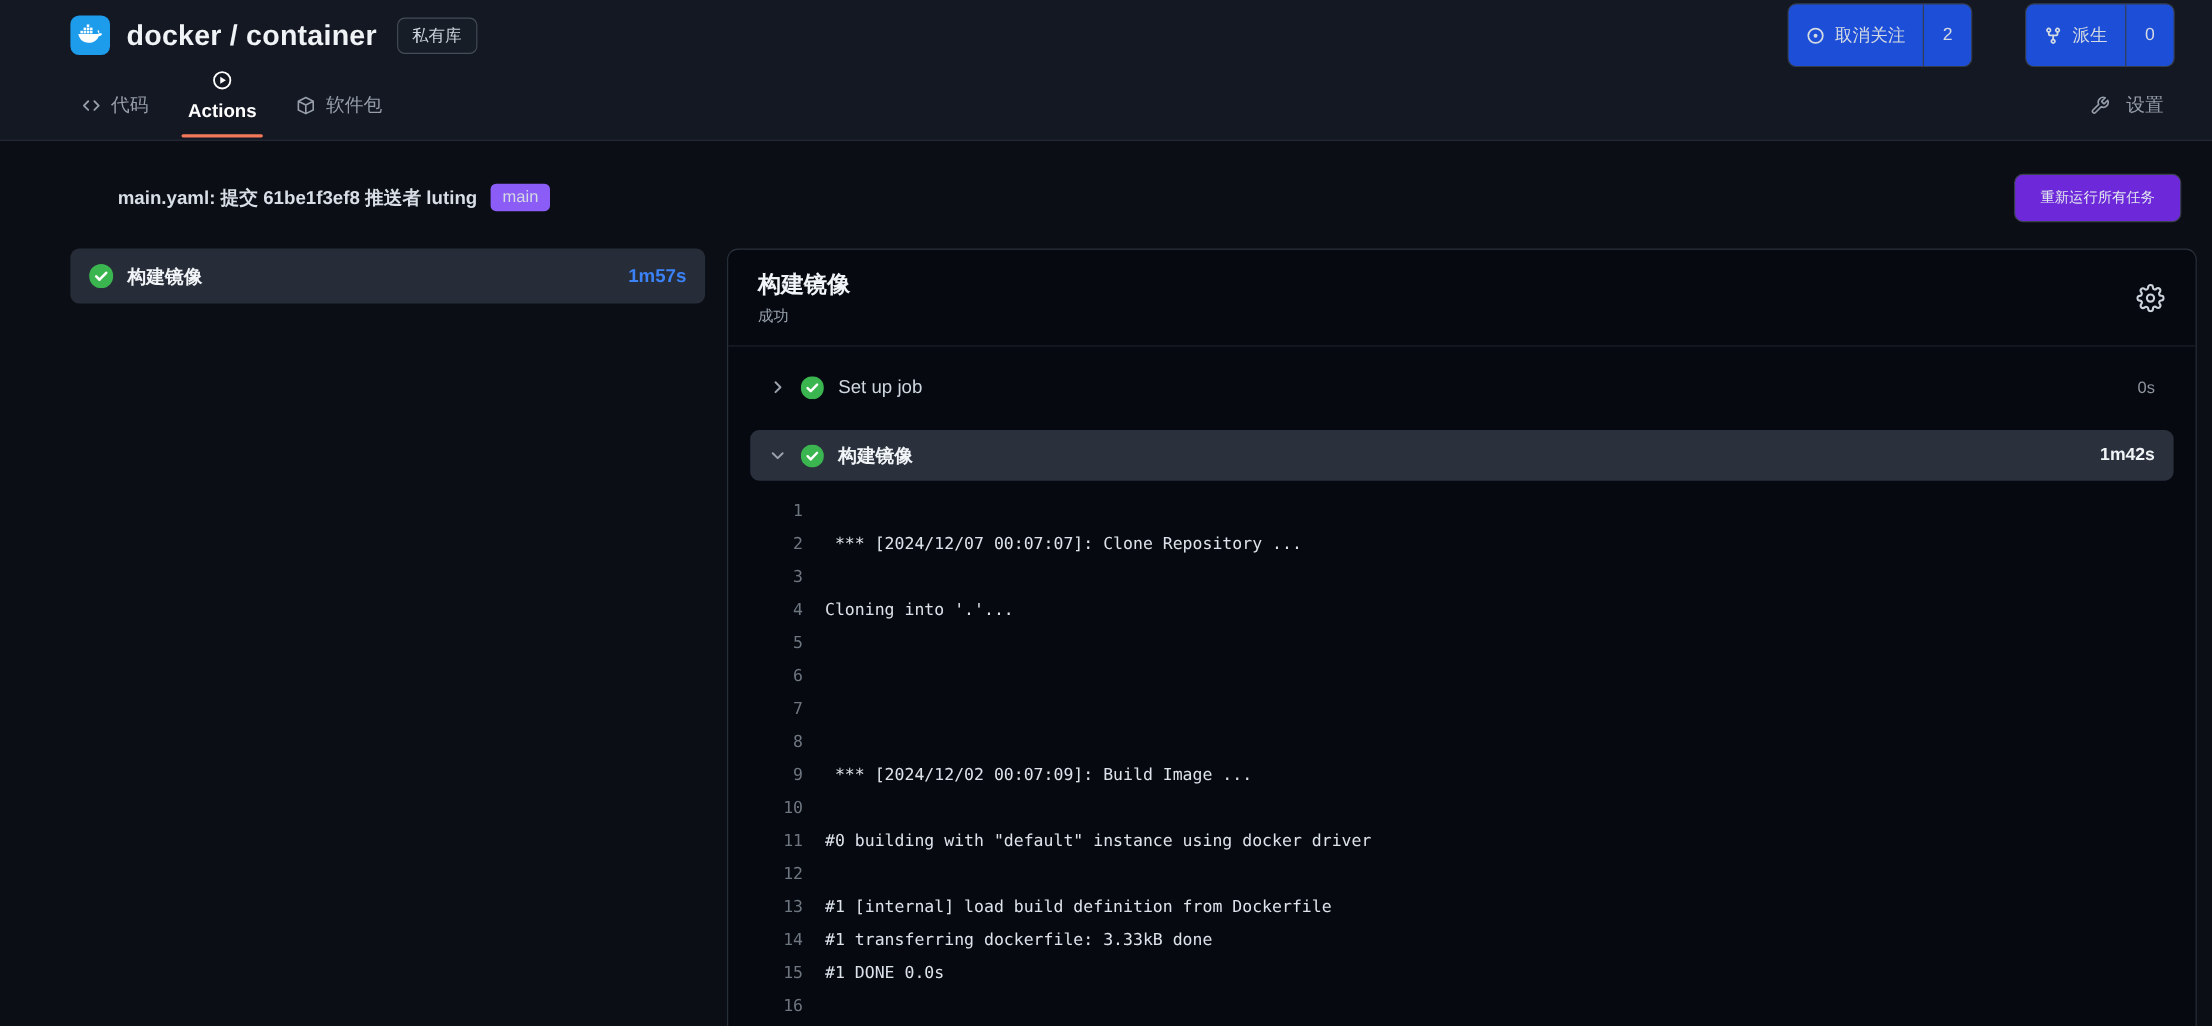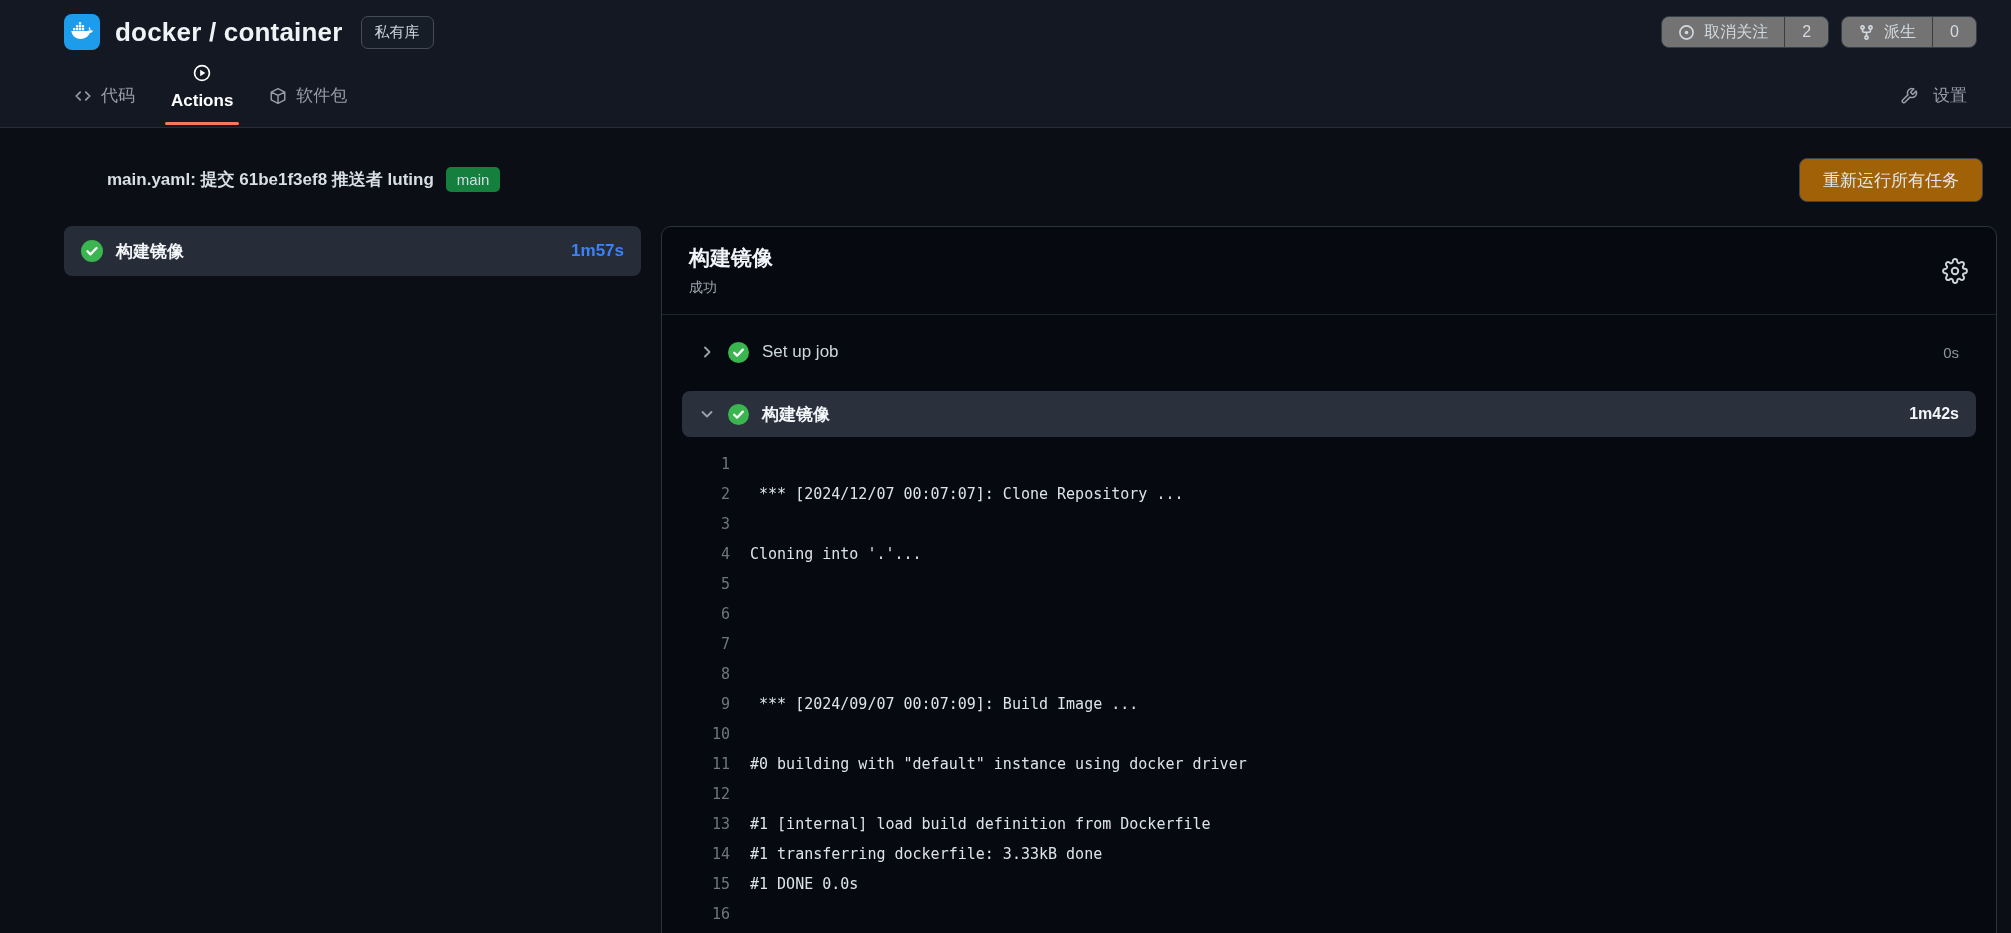--- a/index.html
+++ b/index.html
@@ -9,22 +9,22 @@
 
   
   .header { background:#141823; border-bottom:1px solid #262d38; }
   .navbar { display:flex; align-items:center; height:64px; padding:0 34px 0 64px; }
   .avatar { width:36px; height:36px; border-radius:8px; background:#1e9cec;
     display:flex; align-items:center; justify-content:center; flex:none; }
   .repo-title { font-size:26px; font-weight:600; margin-left:15px; color:#f0f3f6; letter-spacing:.2px;text-align:center; }
   .visibility-badge { margin-left:18px; font-size:15px; color:#ccd4dc; background:#171d27;
     border:1px solid #454d58; border-radius:7px; padding:6px 13px; }
   .nav-actions { margin-left:auto; display:flex; gap:12px; }
-  .seg-btn { display:flex; align-items:stretch; height:32px; background:#737373;
-    border:1px solid #353d48; border-radius:8px; font-size:16px; color:#d3dae1; overflow:hidden; cursor:pointer; }
+  .seg-btn { display:flex; align-items:stretch; height:58px; background:#1d4ed8;
+    border:1px solid #353d48; border-radius:8px; font-size:16px; color:#d3dae1; overflow:hidden; cursor:pointer;margin-left:36px; }
   .seg-main { display:flex; align-items:center; gap:9px; padding:0 16px; }
   .seg-count { display:flex; align-items:center; padding:0 17px; border-left:1px solid #353d48; }
   .seg-btn svg { width:17px; height:17px; }
 
   
   .tabbar { display:flex; align-items:stretch; height:63px; padding:0 34px 0 64px; }
   .tab { display:flex; align-items:center; gap:9px; padding:0 10px; margin-right:16px;
     color:#959ea9; font-size:17px; position:relative; cursor:pointer; }
   .tab svg { width:18px; height:18px; }
   .tab.active { color:#ffffff; font-weight:600;flex-direction:column; }
@@ -34,24 +34,24 @@
   .tab.right { margin-right:0;gap:15px; }
 
   
   .run-header { display:flex; align-items:flex-start; justify-content:space-between;
     padding:30px 28px 0 64px; }
   .run-title-row { display:flex; align-items:center; gap:14px; }
   .run-title-row svg { width:29px; height:29px; flex:none; }
   .run-title { font-size:27px; font-weight:700; color:#f2f5f8; }
   .run-commit { margin:9px 0 0 43px; font-size:17px; font-weight:600; color:#d7dee6;
     display:flex; align-items:center; gap:12px; }
-  .branch-badge { background:#15803d; border-radius:5px; padding:4px 11px;
+  .branch-badge { background:#8b5cf6; border-radius:5px; padding:4px 11px;
     font-size:15px; font-weight:400; color:#d3dae2; cursor:pointer; }
-  .rerun-btn { height:44px; padding:0 23px; background:#a16207; border:1px solid #3a424d;
-    border-radius:8px; color:#e2e8ef; font-size:17px; font-family:inherit; cursor:pointer; }
+  .rerun-btn { height:44px; padding:0 23px; background:#6d28d9; border:1px solid #3a424d;
+    border-radius:8px; color:#e2e8ef; font-size:13px; font-family:inherit; cursor:pointer; }
 
   
   .content { display:flex; align-items:flex-start; gap:20px; margin:24px 14px 0 64px; }
   .job-list { width:577px; flex:none; }
   .job-item { height:50px; background:#272d38; border-radius:8px; display:flex;
     align-items:center; gap:13px; padding:0 17px; font-size:17px; cursor:pointer; }
   .job-item svg { width:22px; height:22px; flex:none; }
   .job-name { font-weight:600; color:#f2f5f8; }
   .job-duration { margin-left:auto; font-weight:700; color:#3b82f6; }
 
@@ -256,21 +256,21 @@
     <span class="lt"></span>
   </div>
 
   <div class="log-line">
     <span class="ln">8</span>
     <span class="lt"></span>
   </div>
 
   <div class="log-line">
     <span class="ln">9</span>
-    <span class="lt"> *** [2024/09/07 00:07:09]: Build Image ...</span>
+    <span class="lt"> *** [2024/12/02 00:07:09]: Build Image ...</span>
   </div>
 
   <div class="log-line">
     <span class="ln">10</span>
     <span class="lt"></span>
   </div>
 
   <div class="log-line">
     <span class="ln">11</span>
     <span class="lt">#0 building with "default" instance using docker driver</span>

